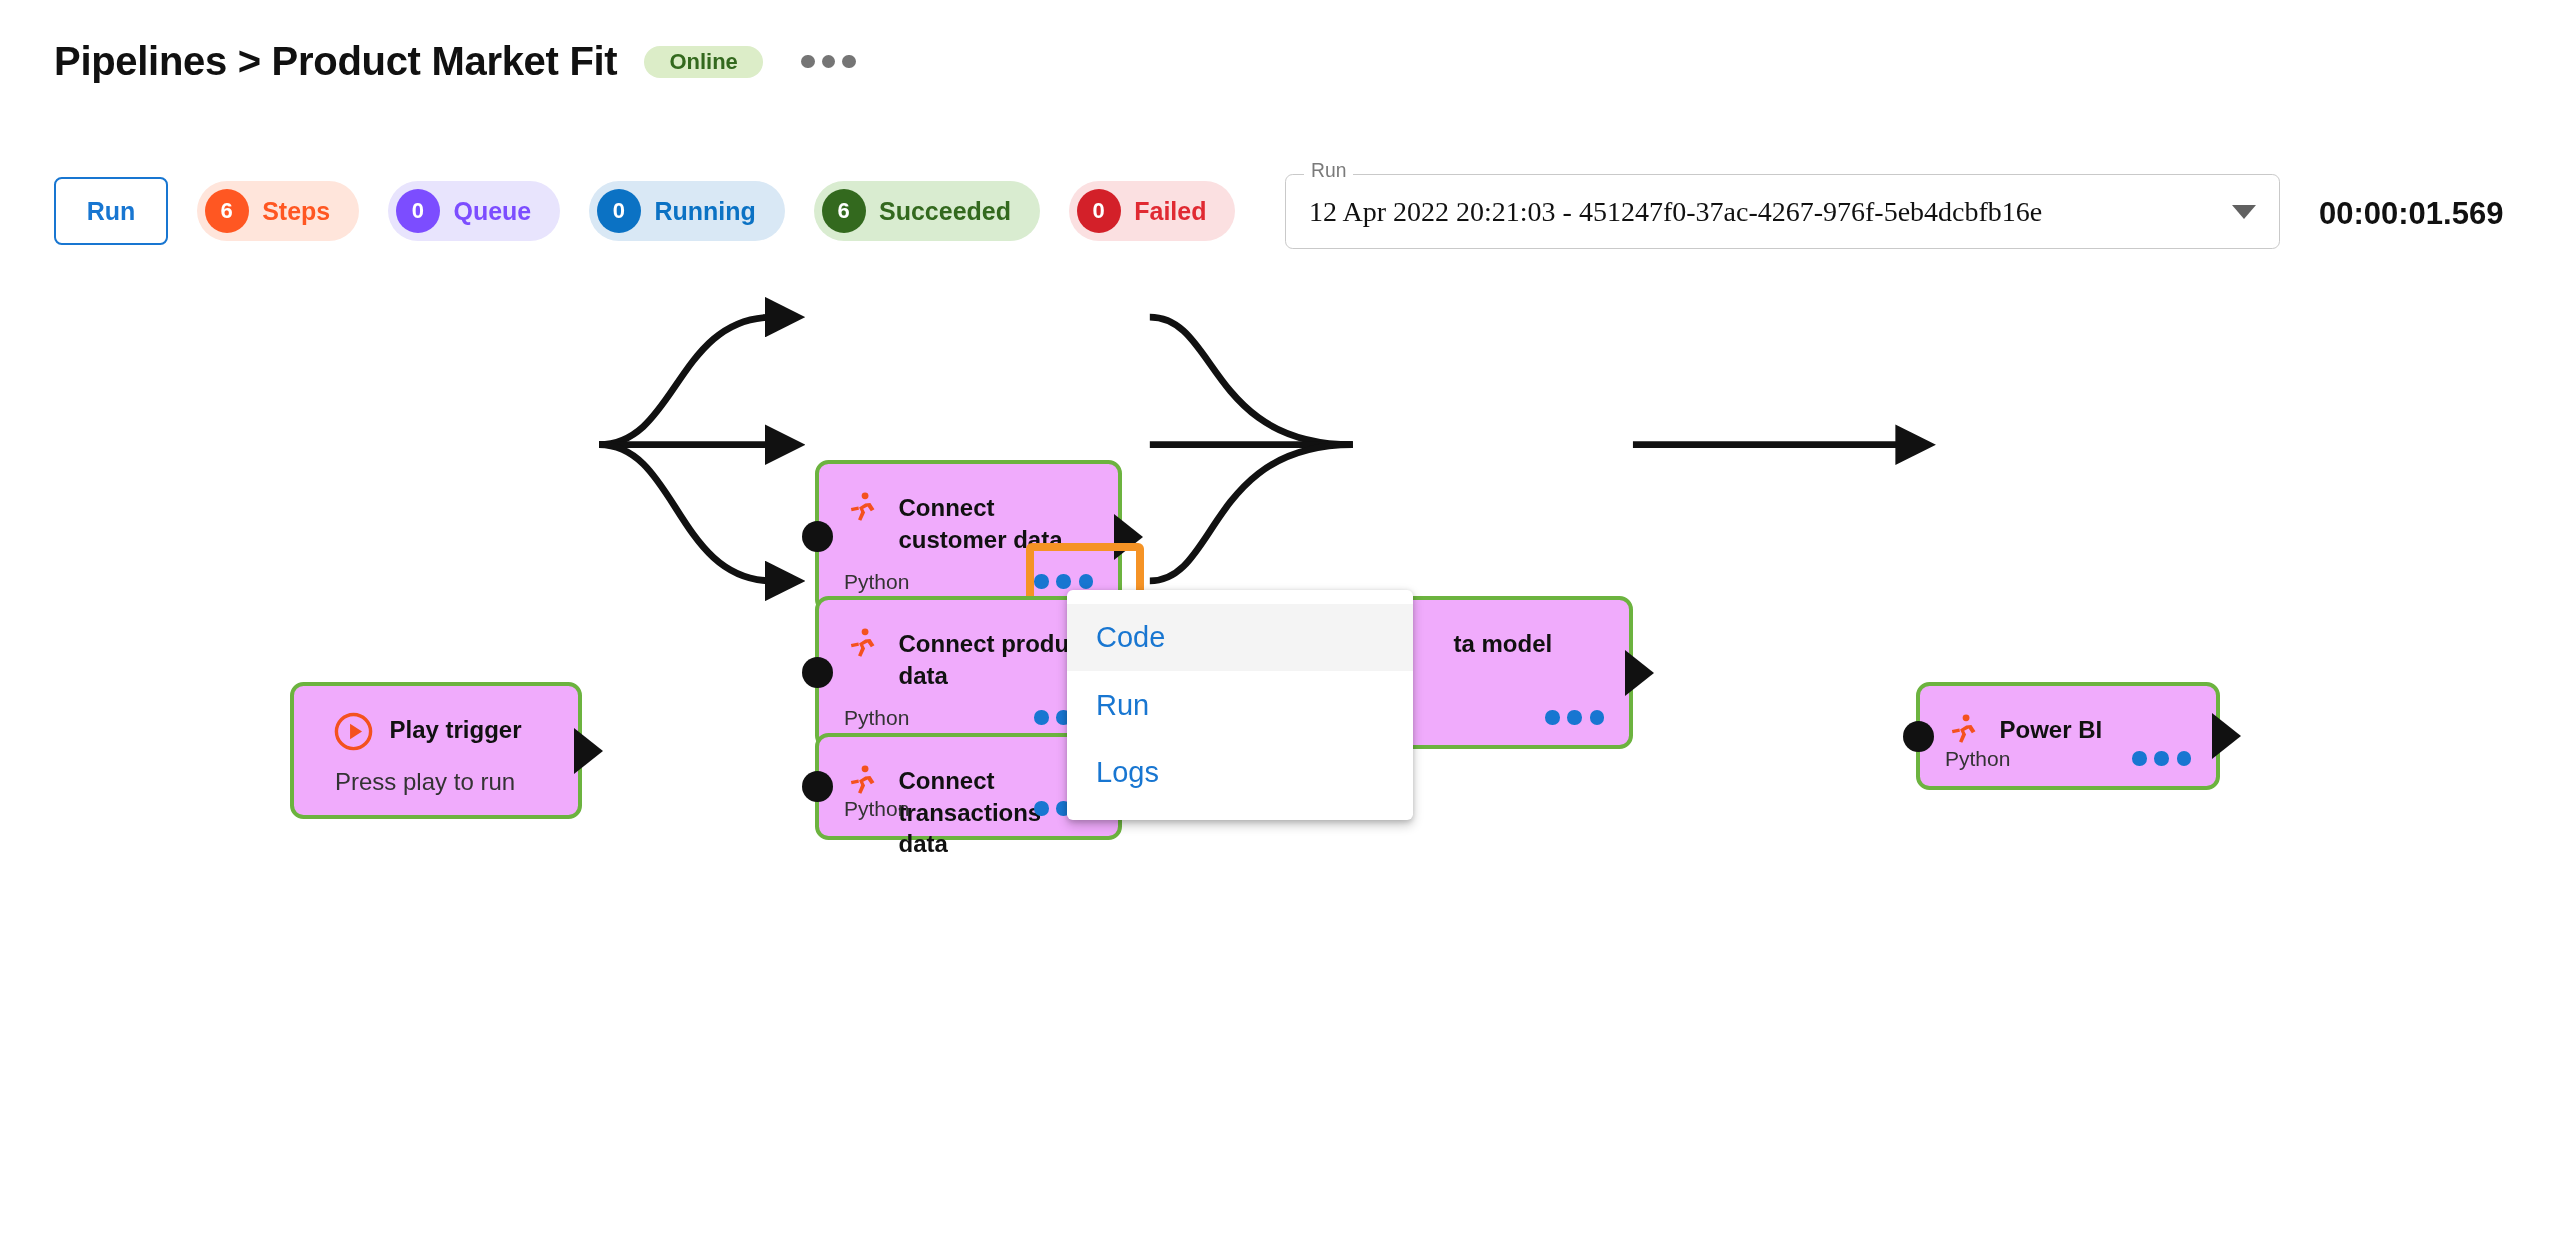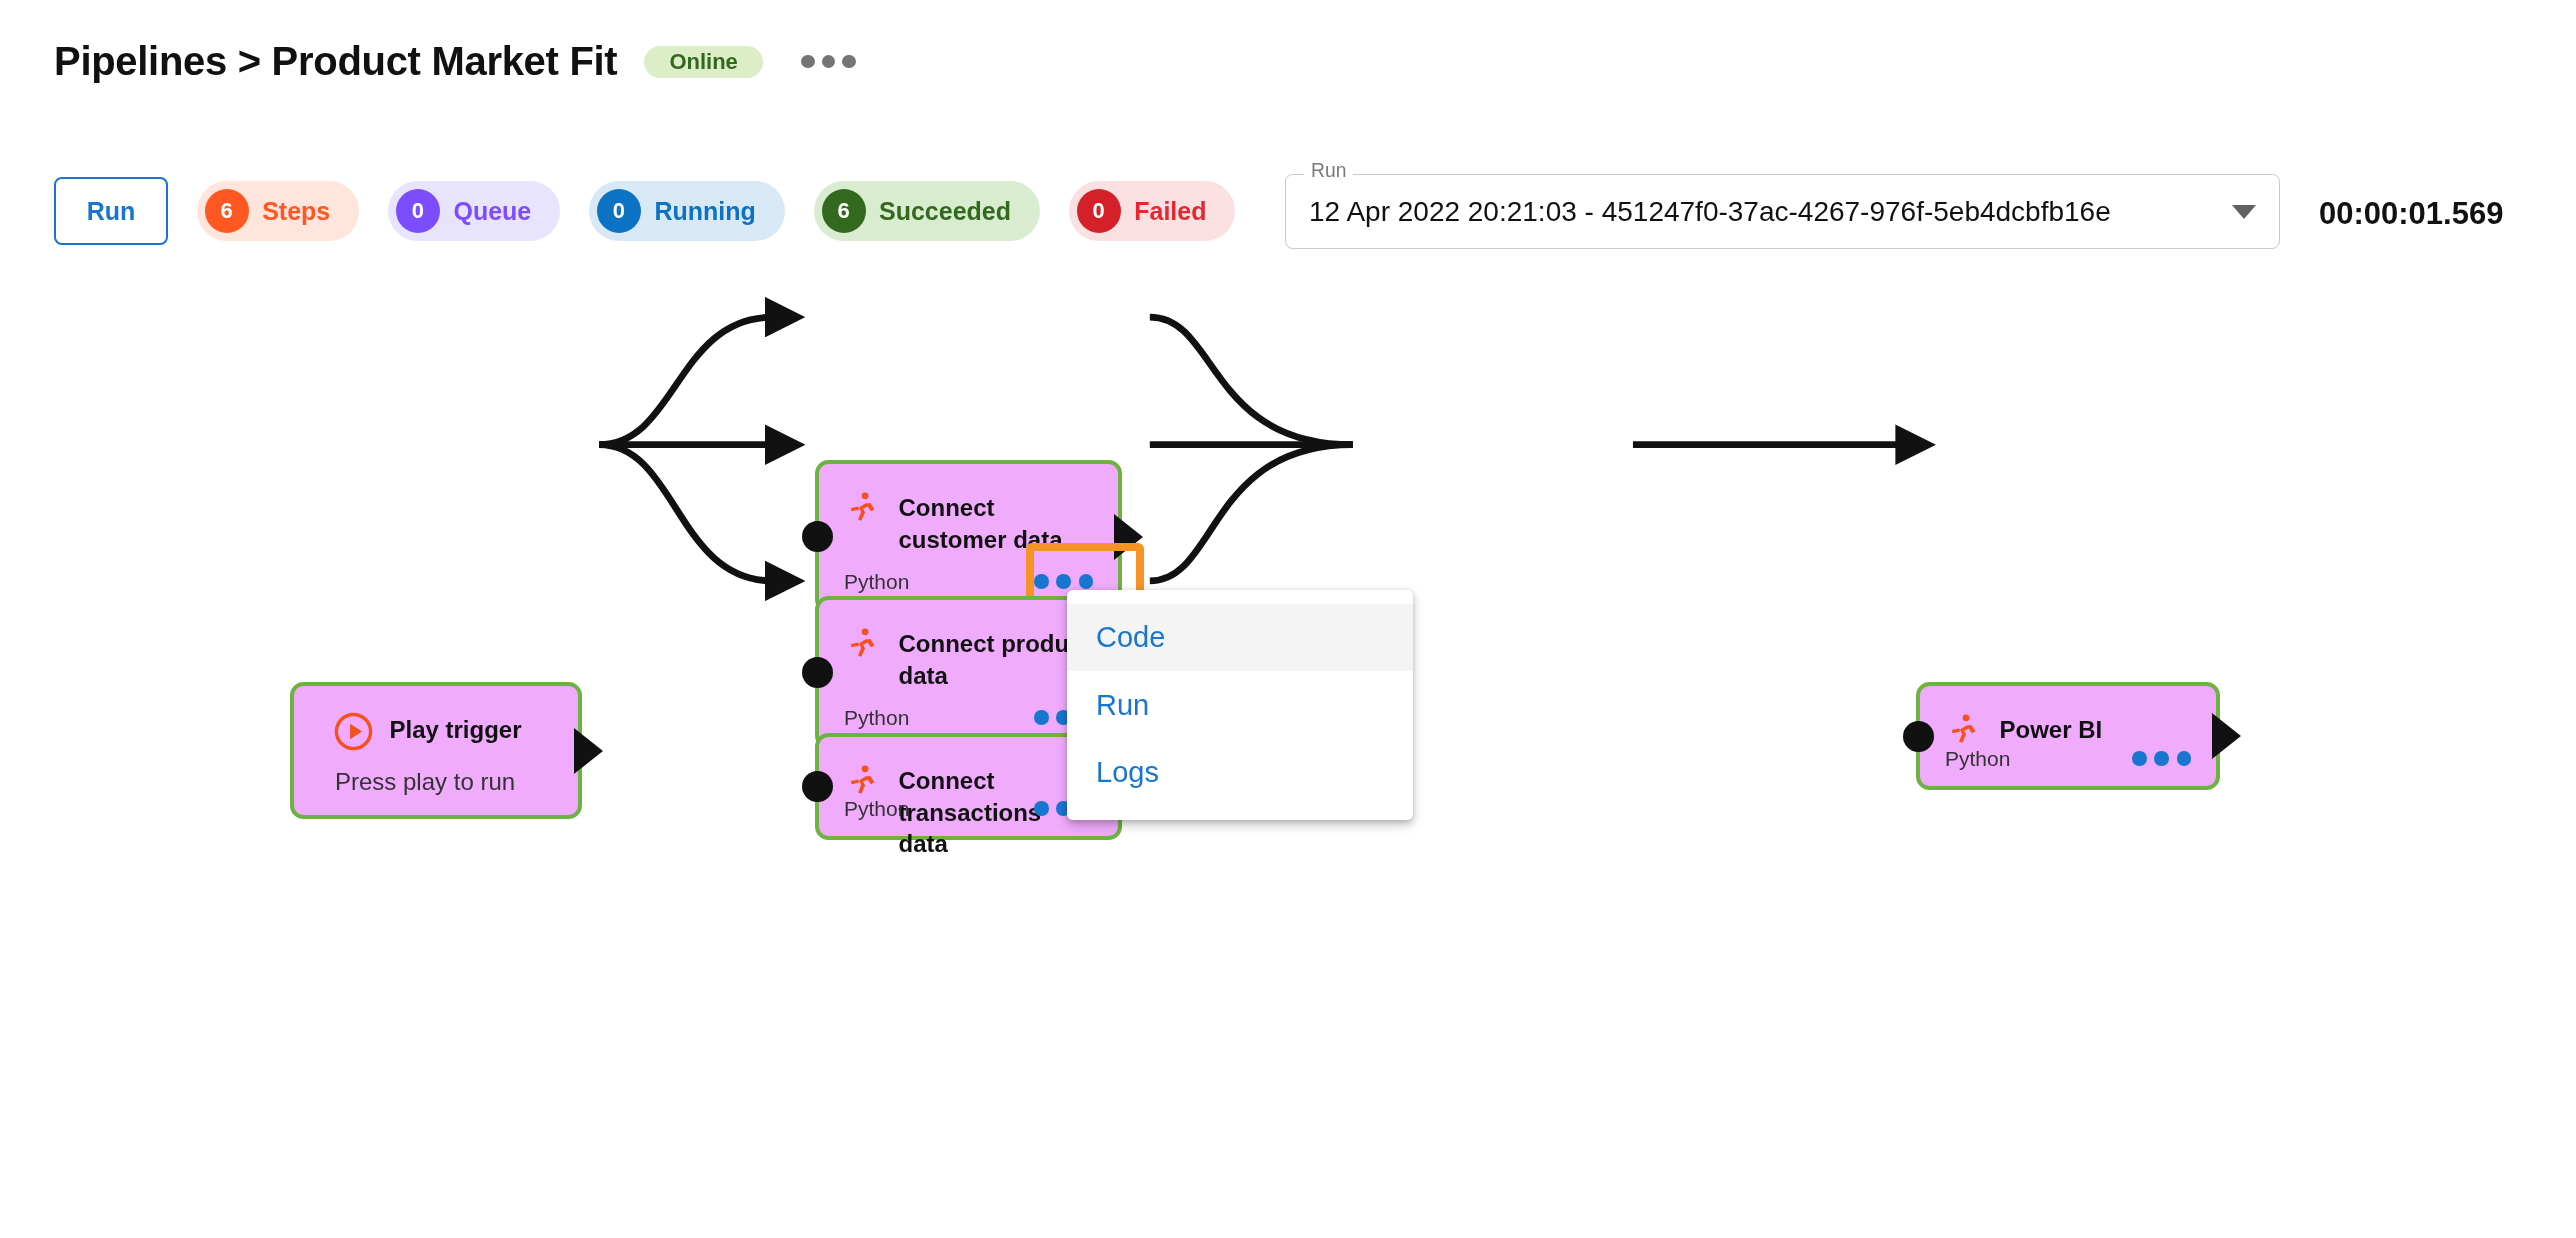--- a/index.html
+++ b/index.html
@@ -58,20 +58,21 @@
   .run-select-wrap {
     position: absolute; left: 1285px; top: 174px;
     width: 995px; height: 75px;
   }
   .run-select {
     position: absolute; inset: 0;
     border: 1.9px solid #c9c9c9; border-radius: 7.7px;
     background: #ffffff;
     display: flex; align-items: center;
     padding: 0 23px;
+    font-family: Liberation Serif, serif;
   }
   .run-select-value {
     font-size: 28px; color: #111111; white-space: nowrap;
     overflow: hidden; flex: 1;
   }
   .run-select-label {
     position: absolute; left: 19.3px; top: -12.6px;
     background: #ffffff; padding: 0 6.8px;
     font-size: 19.3px; color: #7a7a7a; line-height: 1;
   }
@@ -267,20 +268,40 @@
       <div class="node-lang">Python</div>
       <div class="dots-blue">
         <span></span>
         <span></span>
         <span></span>
       </div>
     </div>
     <div class="port-out"></div>
   </div>
 
+  <div class="node" style="left:1208px; top:306px; width:425px; height:153px;">
+    <div class="port-in"></div>
+    <div class="node-head">
+      <svg class="node-icon" viewBox="0 0 24 24">
+        <circle cx="13.5" cy="4" r="2" fill="#f4511e"></circle>
+        <path d="M13.6 8.5 L10 10.8 L11.2 13.4 L9.4 17.8 L11.3 18.6 L13.5 13.8 L12.4 11.5 L15 10.3 L16.9 13 L19 11.9 L16.6 8.2 z" fill="#f4511e"></path>
+        <path d="M9.6 10.2 L5.2 11.1 L5.6 13 L9.9 12.1 z" fill="#f4511e"></path>
+      </svg>
+      <div class="node-title" style="padding-left:162px;">ta model</div>
+    </div>
+    <div class="node-foot">
+      <div class="node-lang">Python</div>
+      <div class="dots-blue">
+        <span></span>
+        <span></span>
+        <span></span>
+      </div>
+    </div>
+    <div class="port-out"></div>
+  </div>
 
   <div class="node" style="left:815px; top:443px; width:307px; height:107px;">
     <div class="port-in"></div>
     <div class="node-head">
       <svg class="node-icon" viewBox="0 0 24 24">
         <circle cx="13.5" cy="4" r="2" fill="#f4511e"></circle>
         <path d="M13.6 8.5 L10 10.8 L11.2 13.4 L9.4 17.8 L11.3 18.6 L13.5 13.8 L12.4 11.5 L15 10.3 L16.9 13 L19 11.9 L16.6 8.2 z" fill="#f4511e"></path>
         <path d="M9.6 10.2 L5.2 11.1 L5.6 13 L9.9 12.1 z" fill="#f4511e"></path>
       </svg>
       <div class="node-title" style="max-width:184px;">Connect transactions data</div>

